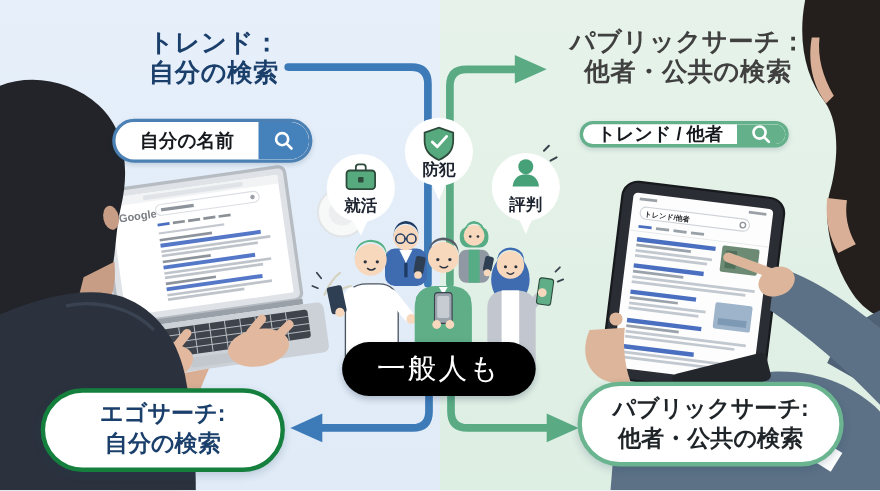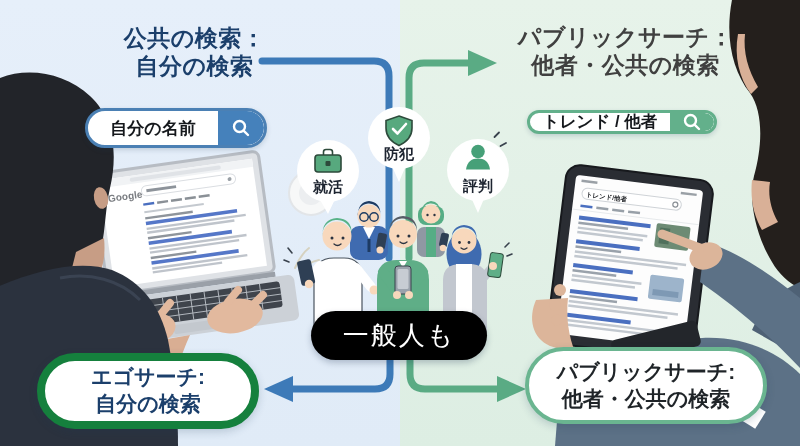--- a/index.html
+++ b/index.html
@@ -9,33 +9,33 @@
   .bg-left{left:0;width:400px;background:linear-gradient(180deg,#e6effa 0%,#e0ebf7 100%);}
   .bg-right{left:400px;width:400px;background:linear-gradient(180deg,#e7f3ea 0%,#ddeee3 100%);}
   svg.art{position:absolute;left:0;top:0;}
   .title{position:absolute;font-weight:bold;text-align:center;line-height:1.22;font-size:23px;letter-spacing:.5px;}
   .title-left{left:112px;top:24px;width:165px;color:#1b3f6b;}
   .title-right{left:498px;top:23px;width:255px;color:#404040;}
   .search-pill{position:absolute;background:#fff;display:flex;align-items:stretch;overflow:hidden;
     box-shadow:0 2px 5px rgba(30,60,90,.18);}
   .search-pill .q{flex:1;display:flex;align-items:center;justify-content:center;font-weight:bold;color:#15181c;}
   .search-pill .btn{display:flex;align-items:center;justify-content:center;cursor:pointer;}
-  .pill-blue{left:85px;top:108px;width:182px;height:40px;border:3px solid #4b80b4;border-radius:21px;}
+  .pill-blue{left:102px;top:108px;width:182px;height:40px;border:3px solid #4b80b4;border-radius:21px;}
   .pill-blue .q{font-size:17px;}
   .pill-blue .btn{width:46px;background:#4581bb;border-radius:0 17px 17px 0;}
   .pill-green{left:527px;top:110px;width:190px;height:24px;border:3px solid #63b08b;border-radius:20px;}
   .pill-green .q{font-size:16.5px;}
   .pill-green .btn{width:44px;background:#63b08b;border-radius:0 16px 16px 0;}
   .center-pill{position:absolute;left:311px;top:311px;width:176px;height:49px;border-radius:25px;
     background:#000000;color:#fff;font-weight:normal;font-size:26px;letter-spacing:2px;
     display:flex;align-items:center;justify-content:center;box-shadow:0 3px 6px rgba(20,40,70,.25);}
   .stadium{position:absolute;background:#fff;font-weight:bold;text-align:center;line-height:1.28;
     display:flex;flex-direction:column;align-items:center;justify-content:center;
     box-shadow:0 3px 8px rgba(30,60,90,.2);}
-  .stadium-left{left:37px;top:353px;width:222px;height:76px;border:8px solid #15803d;border-radius:38px;
+  .stadium-left{left:37px;top:353px;width:222px;height:76px;border:4px solid #15803d;border-radius:38px;
     color:#1b3f6b;font-size:21px;}
   .stadium-right{left:525px;top:347px;width:242px;height:77px;border:4px solid #6ab590;border-radius:39px;
     color:#1f2428;font-size:21px;}
   .tail-right{position:absolute;left:742px;top:405px;width:20px;height:20px;background:#fff;transform:rotate(32deg);}
 </style>
 </head>
 <body>
 
 <div class="stage">
 
@@ -315,21 +315,21 @@
             <line x1="494.5" y1="137" x2="499" y2="132.5"></line>
               <line x1="500.5" y1="146" x2="506" y2="143"></line>
           </g>
         </g>
         <text x="478" y="191" text-anchor="middle" font-size="15" font-weight="bold" fill="#1d2430">評判</text>
       </g>
     </g>
   </svg>
 
   <div class="title title-left">
-    <div>公共の検索：</div>
+    <div>トレンド：</div>
     <div>自分の検索</div>
   </div>
 
   <div class="title title-right">
     <div>パブリックサーチ：</div>
     <div>他者・公共の検索</div>
   </div>
 
   <div class="search-pill pill-blue">
     <div class="q">自分の名前</div>

